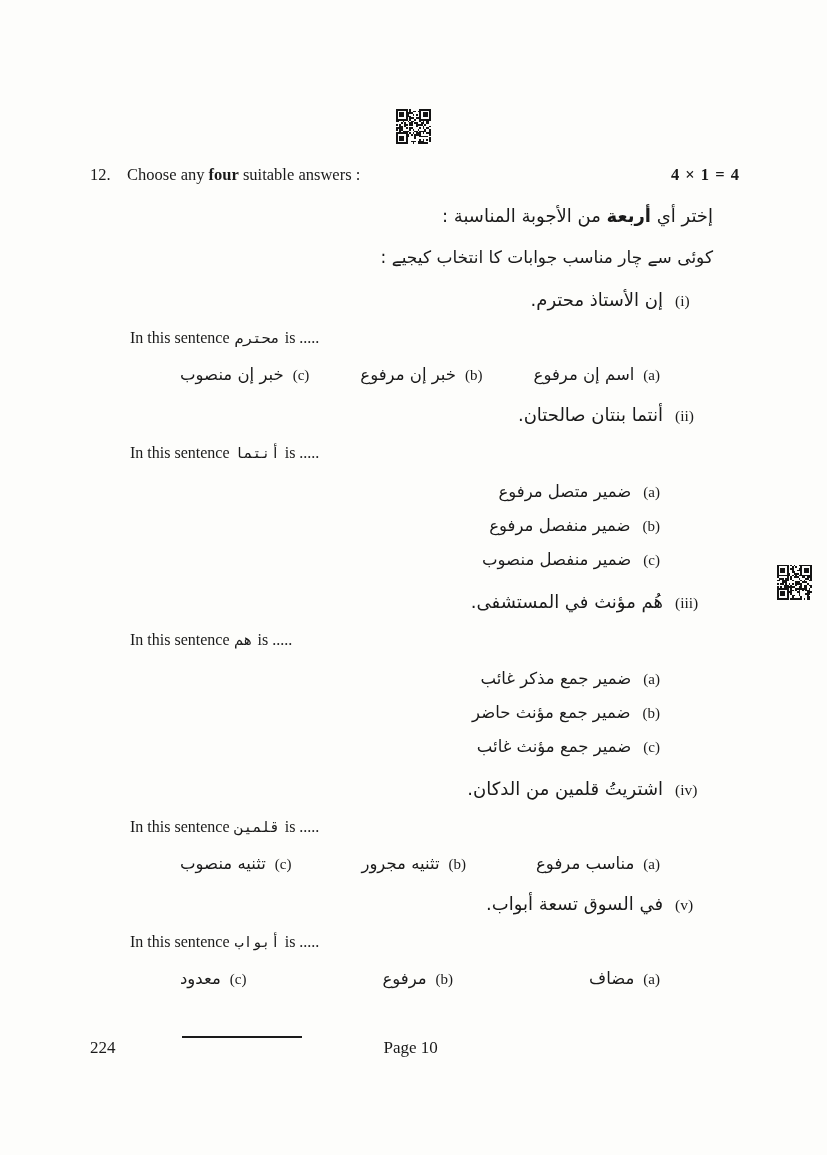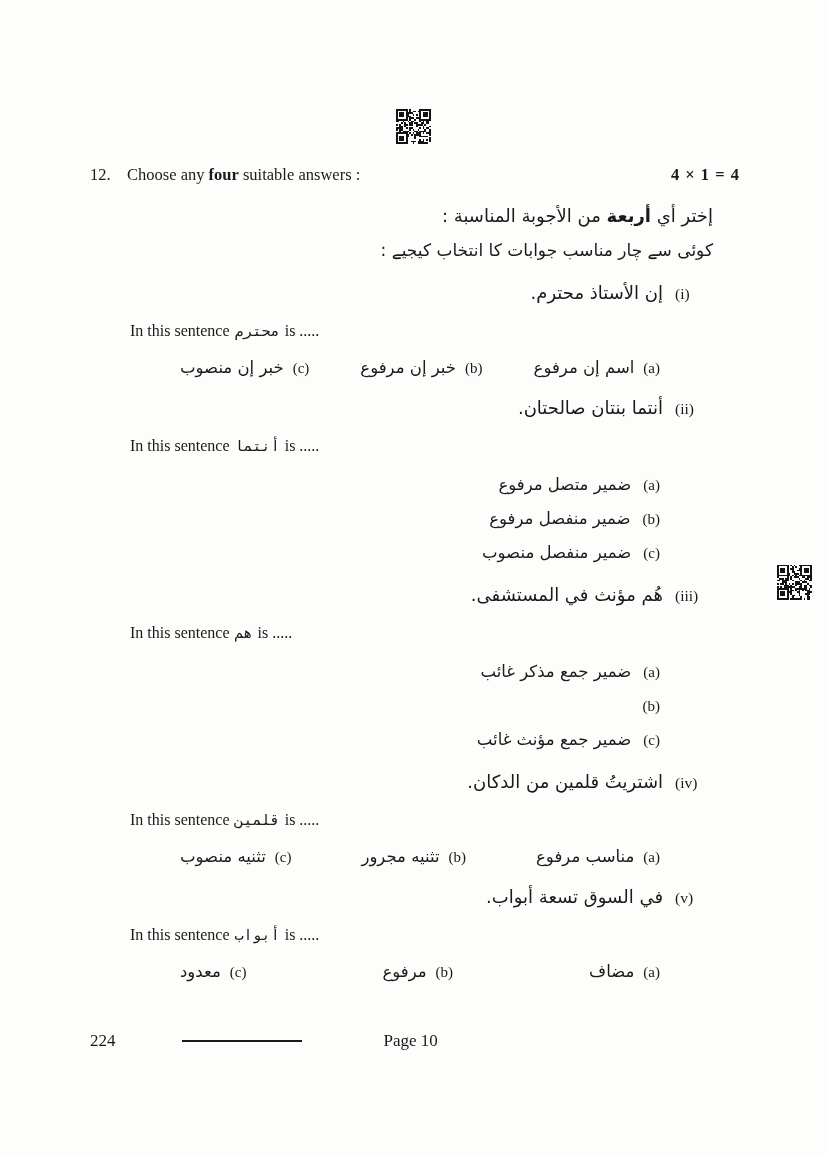--- a/index.html
+++ b/index.html
@@ -9,40 +9,40 @@
   .qr{position:absolute;}
   .qr-top{left:395px;top:109px;width:37px;height:35px;}
   .qr-side{left:777px;top:562px;width:35px;height:40px;}
   .qr svg{width:100%;height:100%;display:block;}
   .qline{display:flex;margin-top:163px;font-size:16.5px;line-height:24px;}
   .qno{width:37px;flex:none;}
   .marks{margin-left:auto;font-weight:bold;letter-spacing:1px;text-align:center;}
   .ar{font-family:"DejaVu Sans",sans-serif;}
   .instr-ar{direction:rtl;text-align:right;padding-right:27px;margin-top:14px;
             font-size:18px;line-height:30px;font-family:"DejaVu Sans",sans-serif;}
-  .instr-ur{direction:rtl;text-align:right;padding-right:27px;margin-top:1px;
+  .instr-ur{direction:rtl;text-align:right;padding-right:27px;margin-top:8px;
             font-size:17px;line-height:36px;font-family:"DejaVu Sans",sans-serif;}
   .item{margin-top:9px;}
   .sent-line{direction:rtl;display:flex;gap:12px;padding-right:35px;
              font-size:18px;line-height:31px;align-items:baseline;}
   .sent{font-family:"DejaVu Sans",sans-serif;}
   .num{direction:ltr;unicode-bidi:embed;font-family:"Liberation Serif",serif;
        font-size:15.5px;min-width:30px;text-align:left;flex:none;}
   .prompt-line{margin-left:40px;margin-top:9px;font-size:16px;line-height:26px;}
   .prompt-line .ar{font-size:15px;margin:0 5px;font-family:Liberation Mono, monospace;}
   .opts{margin-top:7px;}
   .opts-row{display:flex;direction:rtl;justify-content:space-between;
             padding:0 80px 0 90px;line-height:29px;}
   .opts-row .opt{display:flex;gap:9px;align-items:baseline;}
   .opts-stack{direction:rtl;padding-right:80px;}
   .opts-stack .opt{display:flex;gap:12px;align-items:baseline;line-height:34px;}
   .opt-label{direction:ltr;unicode-bidi:embed;font-family:"Liberation Serif",serif;
              font-size:15px;flex:none;}
   .opt-text{font-size:16.5px;font-family:"DejaVu Sans",sans-serif;}
-  .footer{display:flex;align-items:center;margin-top:42px;font-size:17px;line-height:24px;gap:8px;}
+  .footer{display:flex;align-items:flex-start;margin-top:42px;font-size:17px;line-height:24px;gap:8px;}
   .rule{width:120px;height:2px;background:#1a1a1a;margin-left:58px;}
   .pageno{margin-left:74px;}
 </style>
 </head>
 <body>
 
 <div class="page">
 
   <div class="qr qr-top">
       <svg viewBox="0 0 21 21" shape-rendering="crispEdges" xmlns="http://www.w3.org/2000/svg">
@@ -405,20 +405,21 @@
     </div>
     <div class="prompt-line"><span>In this sentence</span><span class="ar">هم</span><span>is .....</span></div>
     <div class="opts opts-stack">
   <span class="opt">
     <span class="opt-label">(a)</span>
     <span class="opt-text">ضمير جمع مذكر غائب</span>
   </span>
 
   <span class="opt">
     <span class="opt-label">(b)</span>
+    <span class="opt-text">ضمير جمع مؤنث حاضر</span>
   </span>
 
   <span class="opt">
     <span class="opt-label">(c)</span>
     <span class="opt-text">ضمير جمع مؤنث غائب</span>
   </span>
 </div>
   </section>
 
   <section class="item">

